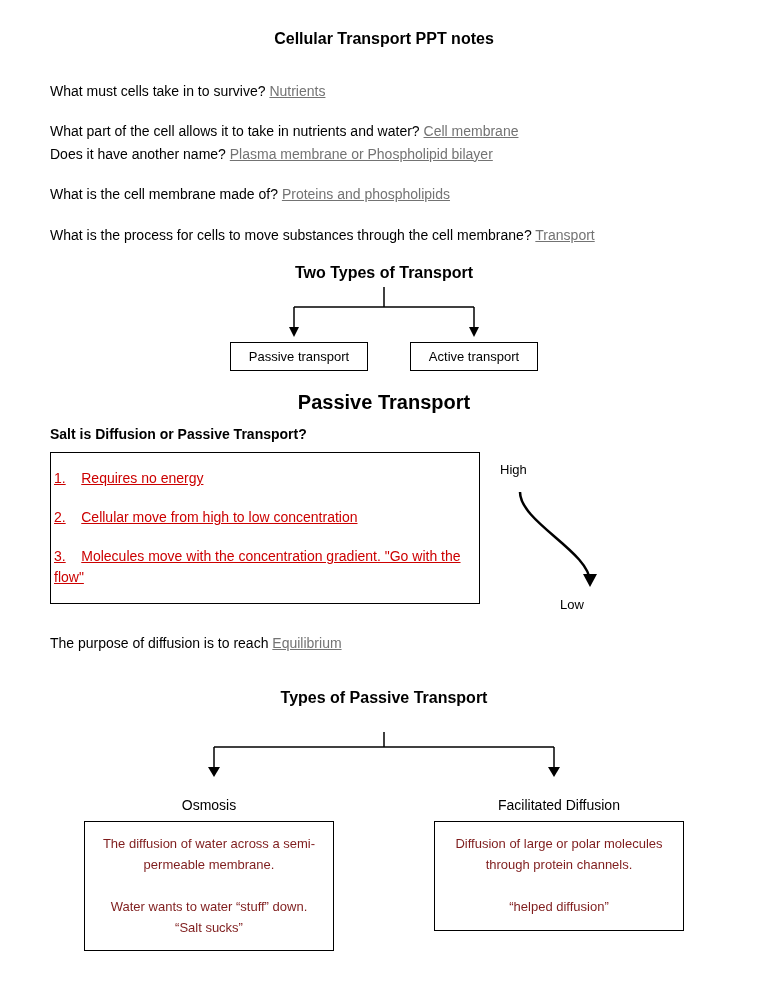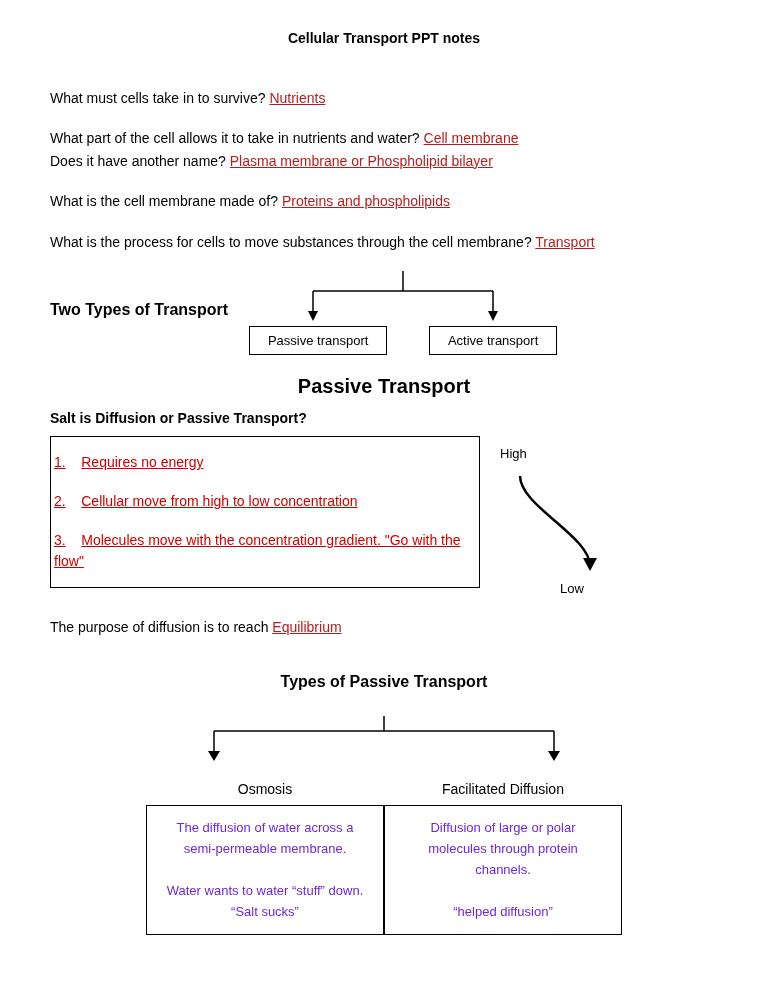--- a/index.html
+++ b/index.html
@@ -7,36 +7,37 @@
       background: #fff;
       font-family: Arial, sans-serif;
       font-size: 14px;
       color: #000;
       width: 768px;
       min-height: 994px;
       padding: 30px 50px;
     }
     h1 {
       text-align: center;
-      font-size: 14px;
-      font-weight: bold;
-      margin-bottom: 41px;
+      font-size: 16px;
+      font-weight: bold;
+      margin-bottom: 32px;
       font-family: Arial, sans-serif;
     }
     .question-block {
       margin-bottom: 18px;
       line-height: 1.6;
     }
     .answer {
-      color: #b91c1c;
+      color: #737373;
       text-decoration: underline;
     }
     
     .transport-diagram {
       display: flex;
+      flex-direction: column;
       align-items: center;
       margin: 10px 0 20px 0;
     }
     .transport-top {
       font-weight: bold;
       font-size: 16px;
       margin-bottom: 5px;
     }
     .tree-container {
       display: flex;
@@ -132,40 +133,40 @@
     .passive-types-diagram {
       display: flex;
       flex-direction: column;
       align-items: center;
       margin-bottom: 10px;
       gap: 20px;
     }
     .passive-nodes {
       display: flex;
       justify-content: space-between;
-      width: 476px;
+      width: 600px;
       margin-top: 0;
     }
     .passive-node {
       display: flex;
       flex-direction: column;
       align-items: center;
       width: 250px;
     }
     .passive-node-label {
       font-size: 14px;
       margin-bottom: 8px;
     }
     .passive-node-box {
       border: 1px solid #000;
       padding: 12px 15px;
       width: 100%;
       text-align: center;
       font-size: 13px;
-      color: #6d28d9;
+      color: #7f1d1d;
       line-height: 1.6;
     }
   </style>
 </head>
 <body>
 
 <h1>Cellular Transport PPT notes</h1>
 
 <div class="question-block">
   <span>What must cells take in to survive?</span>

